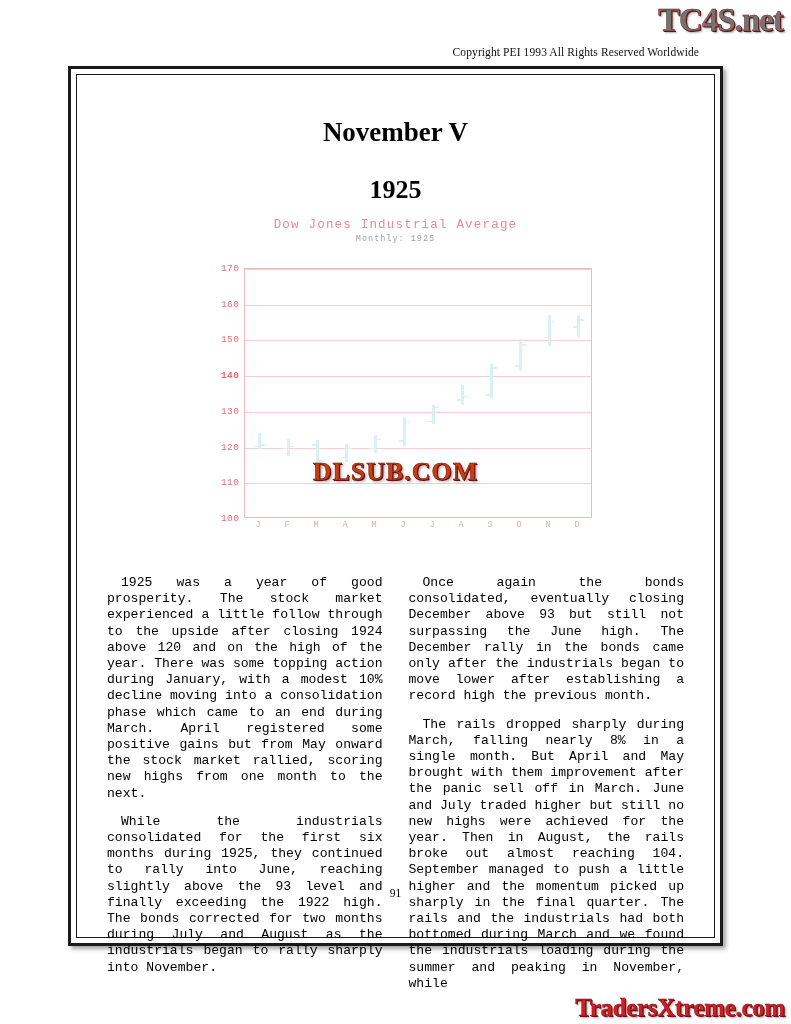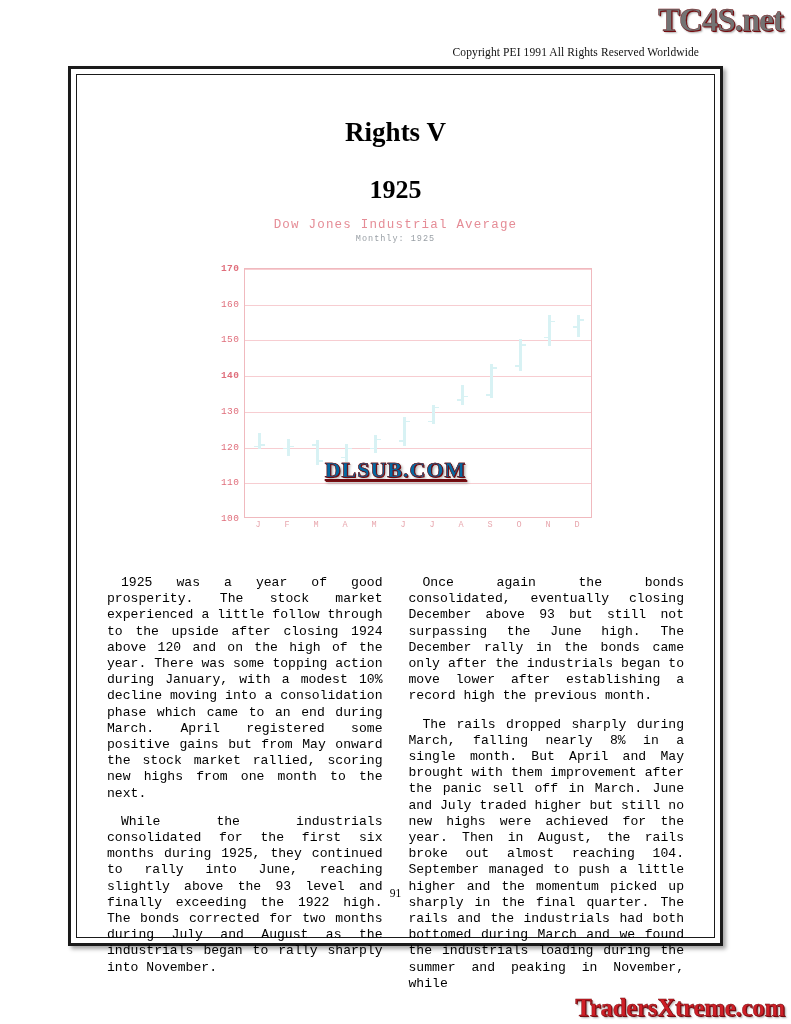--- a/index.html
+++ b/index.html
@@ -145,27 +145,26 @@
   }
 
   
   #mid-watermark {
     position: absolute;
     left: 0; right: 0;
     top: 382px;
     text-align: center;
     font-family: "Liberation Serif", serif;
     font-weight: bold;
-    font-size: 22px;
+    font-size: 26px;
     letter-spacing: 1px;
-    color: #0369a1;
+    color: #c2410c;
     text-shadow: 1px 1px 0 #7a0d11, 2px 2px 3px rgba(0,0,0,0.4);
     -webkit-text-stroke: 0.5px #6e0c10;
     pointer-events: none;
-    text-decoration: underline;
   }
 
   
   #columns {
     position: absolute;
     left: 30px; right: 30px;
     top: 500px;
     display: flex;
     gap: 26px;
   }
@@ -200,26 +199,26 @@
     color: #cf1f27;
     text-shadow: 1px 1px 0 #7a0d11, 2px 2px 2px rgba(0,0,0,0.35);
     margin-left: 12px;
     -webkit-text-stroke: 0.4px #6e0c10;
   }
 </style>
 </head>
 <body>
 
 <div id="top-watermark">TC4S.net</div>
-<div id="copyright-line">Copyright PEI 1991 All Rights Reserved Worldwide</div>
+<div id="copyright-line">Copyright PEI 1993 All Rights Reserved Worldwide</div>
 
 <div id="page-frame">
   <div id="page-inner">
 
-    <div id="chapter-title">Rights V</div>
+    <div id="chapter-title">November V</div>
     <div id="year-title">1925</div>
 
     <div id="chart-block">
       <div id="chart-title">Dow Jones Industrial Average</div>
       <div id="chart-subtitle">Monthly: 1925</div>
       <div id="chart-area">
         <div id="plot-box">
             <div class="gridline" style="top: 214.286px;"></div>
             <div class="gridline" style="top: 178.571px;"></div>
             <div class="gridline" style="top: 142.857px;"></div>
@@ -279,21 +278,21 @@
             <span>N</span>
             <span>D</span>
           </div>
       <div class="ytick" style="top: 256px;">100</div>
           <div class="ytick" style="top: 220.286px;">110</div>
           <div class="ytick" style="top: 184.571px;">120</div>
           <div class="ytick" style="top: 148.857px;">130</div>
           <div class="ytick" style="top: 113.143px; font-weight: bold;">140</div>
           <div class="ytick" style="top: 77.4286px; font-family: Liberation Mono, monospace;">150</div>
           <div class="ytick" style="top: 41.7143px;">160</div>
-          <div class="ytick" style="top: 6px; font-weight: bold;">170</div>
+          <div class="ytick" style="top: 6px;">170</div>
         </div>
     </div>
 
     <div id="mid-watermark">DLSUB.COM</div>
 
     <div id="columns">
       <div class="col" id="col-left">
           <p>1925 was a year of good prosperity.  The stock market experienced a little follow through to the upside after closing 1924 above 120 and on the high of the year. There was some topping action during January, with a modest 10% decline moving into a consolidation phase which came to an end during March.  April registered some positive gains but from May onward the stock market rallied, scoring new highs from one month to the next.</p>
           <p>While the industrials consolidated for the first six months during 1925, they continued to rally into June, reaching slightly above the 93 level and finally exceeding the 1922 high.  The bonds corrected for two months during July and August as the industrials began to rally sharply into November.</p>
         </div>

